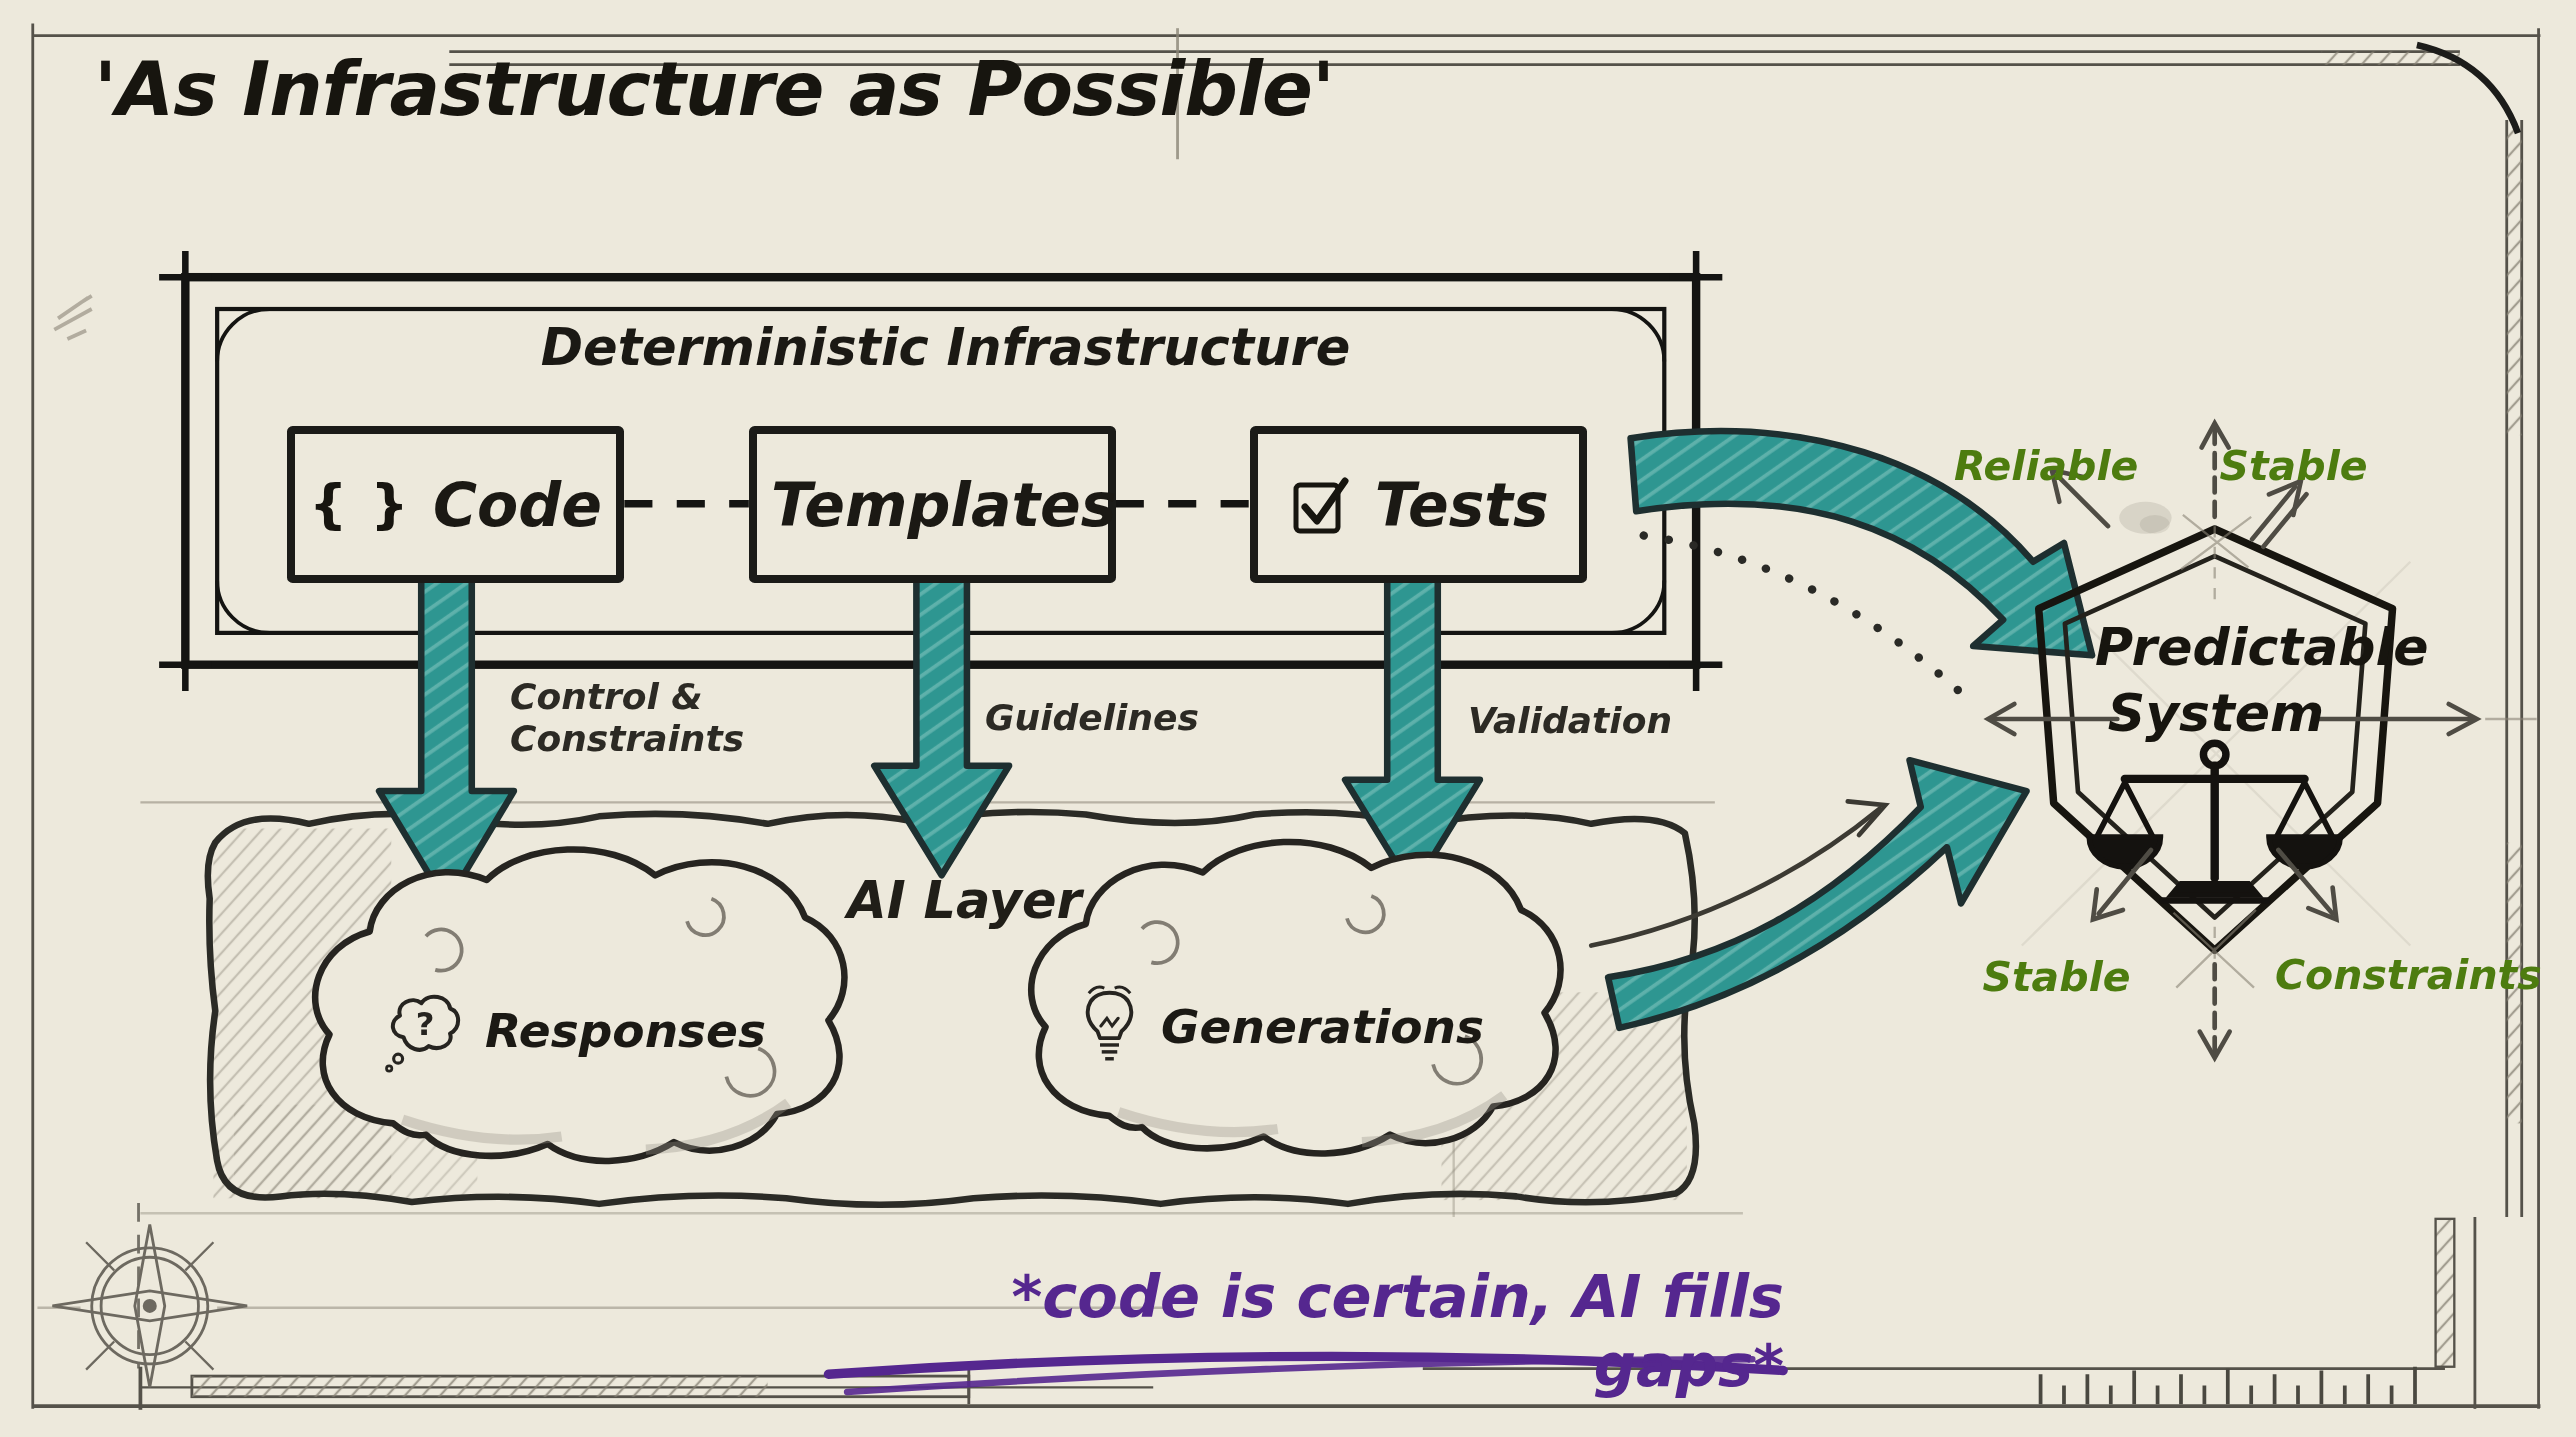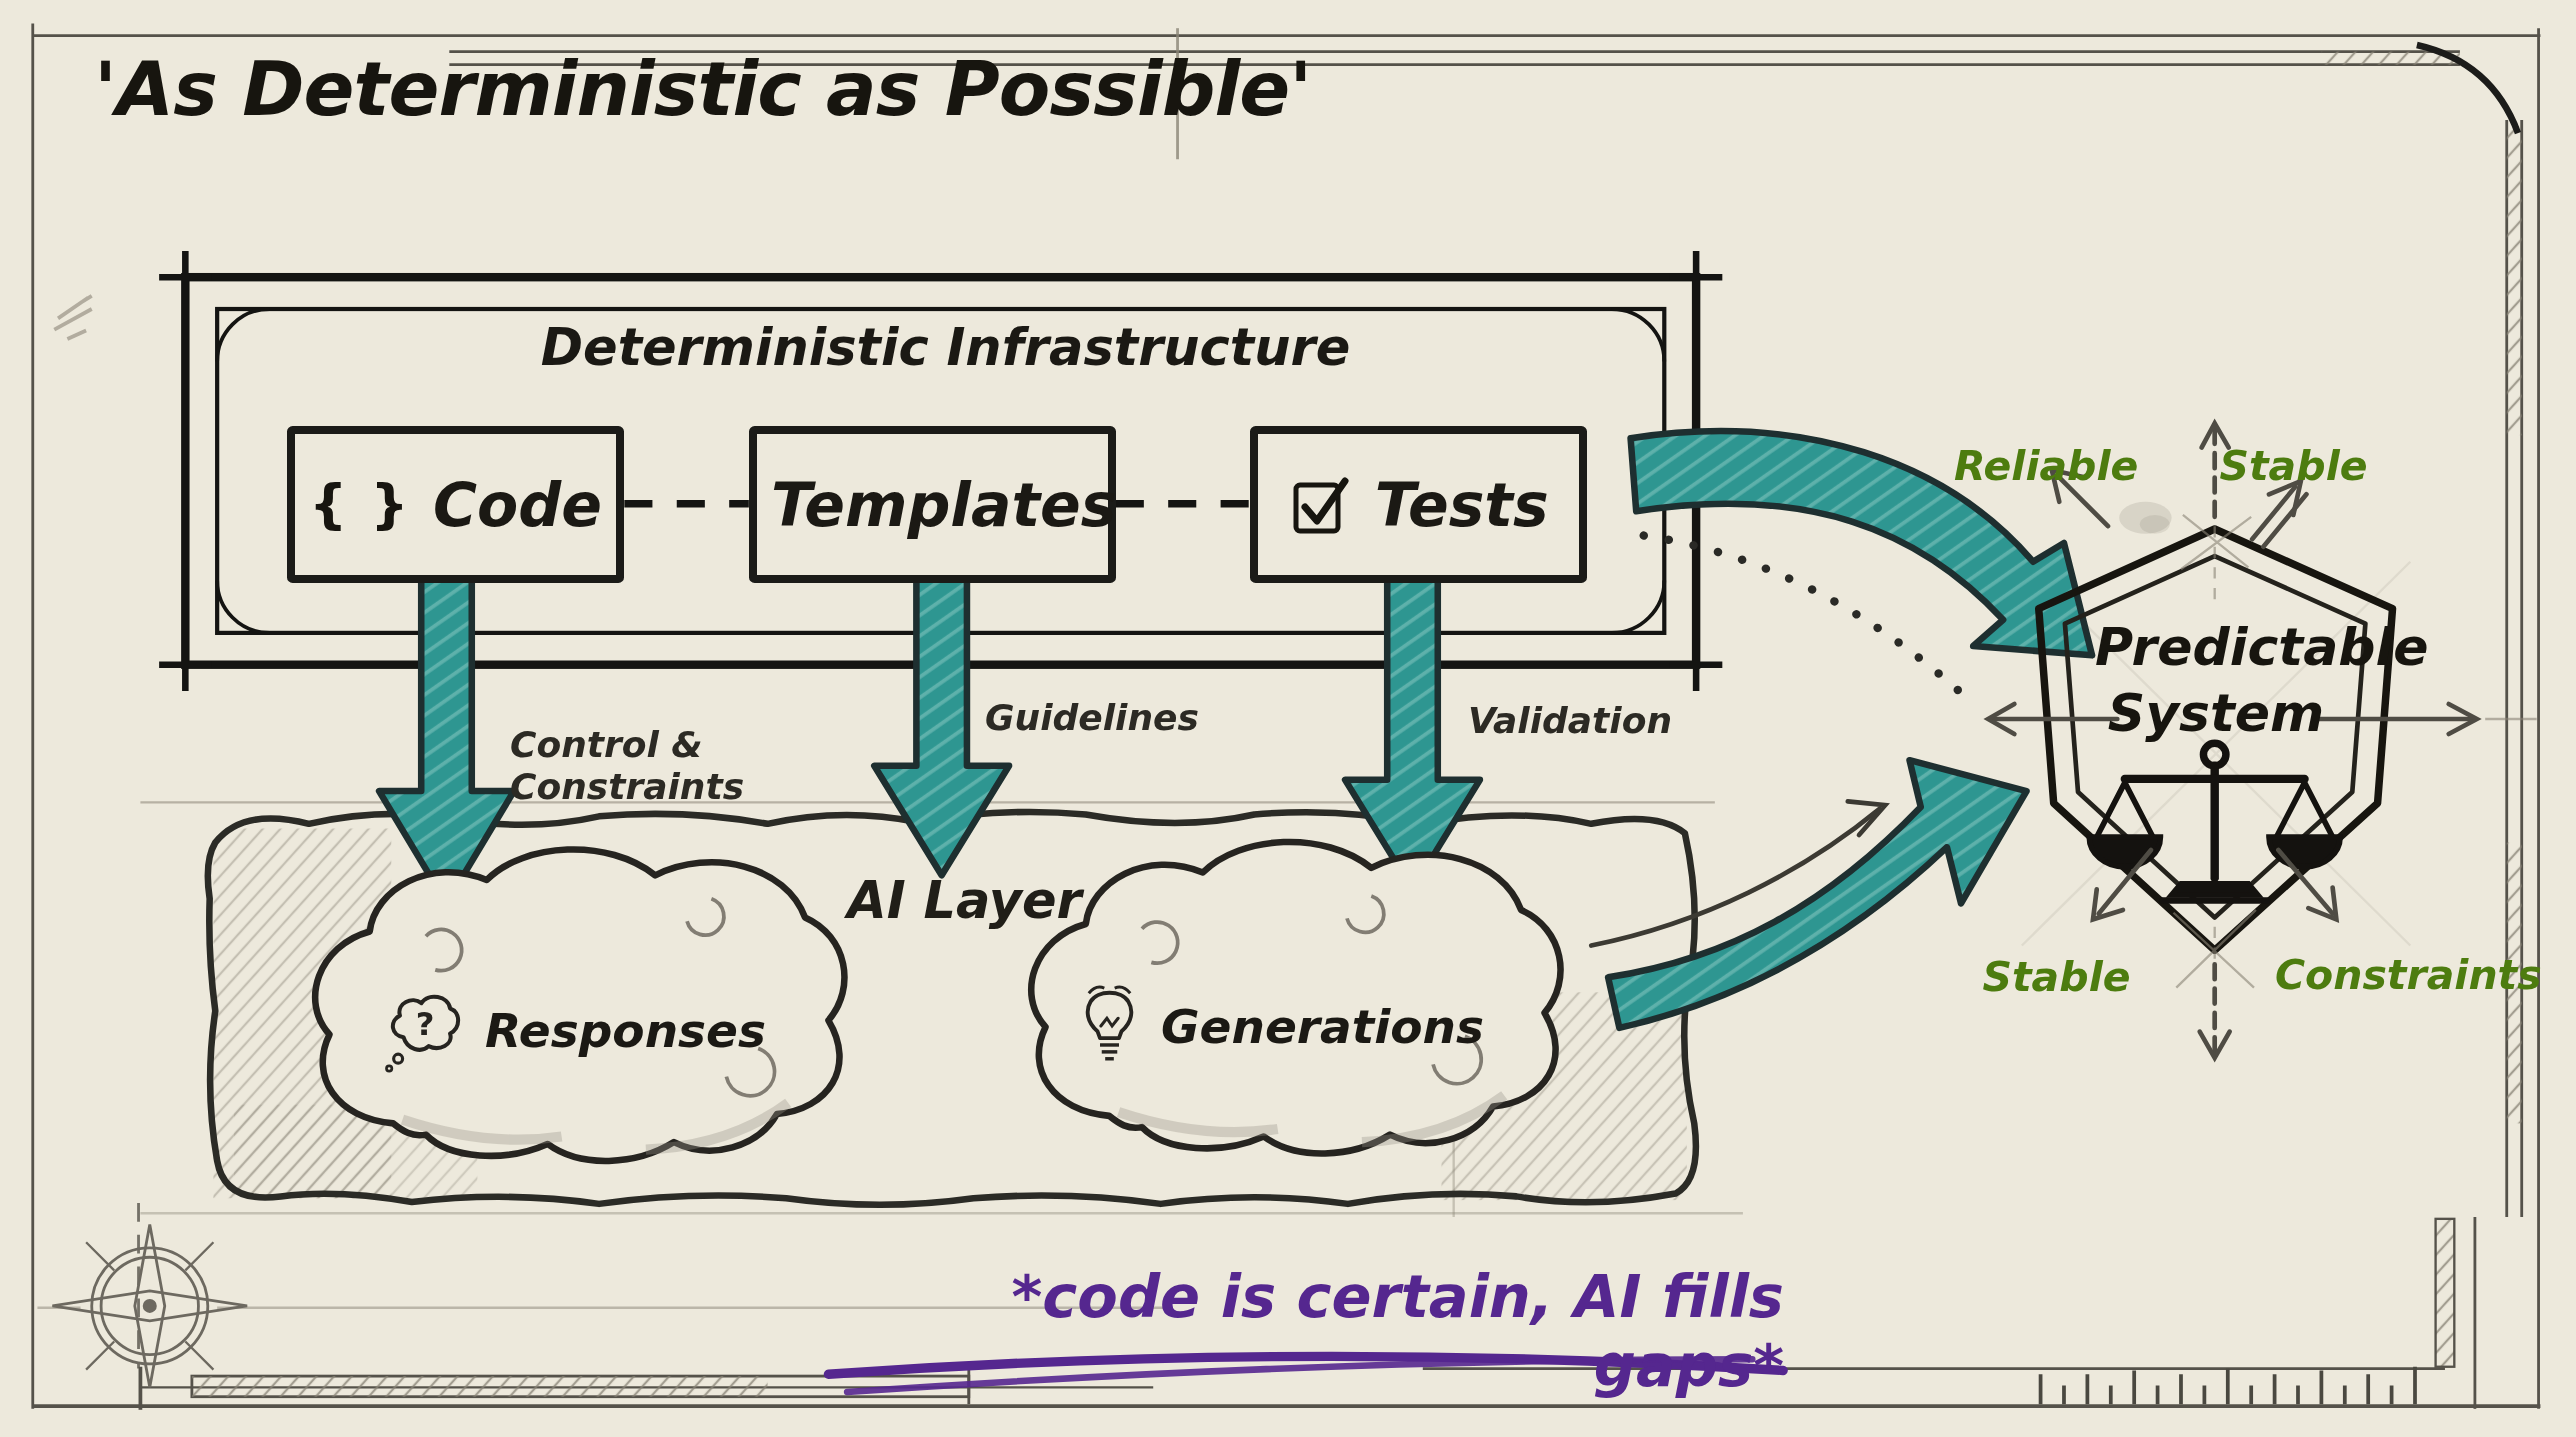--- a/index.html
+++ b/index.html
@@ -200,21 +200,21 @@
       <line x1="2434" y1="908" x2="2492" y2="976"></line>
       <path d="M 2466,970 L 2496,982 L 2492,948"></path>
     </g>
 
     <g stroke="#55278F" fill="none" stroke-linecap="round">
       <path d="M 885,1468 Q 1390,1432 1905,1464" stroke-width="10"></path>
       <path d="M 905,1487 Q 1410,1452 1872,1452" stroke-width="7" opacity="0.9"></path>
     </g>
   </svg>
 
-  <div class="txt title">'As Deterministic as Possible'</div>
+  <div class="txt title">'As Infrastructure as Possible'</div>
 
   <div class="txt infra-title">Deterministic Infrastructure</div>
 
   <div class="itembox" style="left:287px;width:337px;">
     <span class="glyph">{ }</span>
     <span class="lbl">Code</span>
   </div>
 
   <div class="itembox" style="left:749px;width:367px;">
     <svg width="69" height="69" viewBox="0 0 70 70">
@@ -227,21 +227,21 @@
   </div>
 
   <div class="itembox" style="left:1250px;width:337px;">
     <svg width="64" height="64" viewBox="0 0 64 64">
       <rect x="8" y="12" width="42" height="46" rx="4" fill="none" stroke="#17150f" stroke-width="5"></rect>
       <path d="M 17,34 L 29,48 L 57,8" fill="none" stroke="#17150f" stroke-width="7" stroke-linecap="round" stroke-linejoin="round"></path>
     </svg>
     <span class="lbl">Tests</span>
   </div>
 
-  <div class="txt flow-label" style="left:510px;top:676px;width:220px;margin-top:48px;">Control &amp; Constraints</div>
+  <div class="txt flow-label" style="left:510px;top:676px;width:220px;">Control &amp; Constraints</div>
   <div class="txt flow-label" style="left:985px;top:697px;width:281px;">Guidelines</div>
   <div class="txt flow-label" style="left:1468px;top:700px;width:281px;">Validation</div>
 
   <div class="txt ai-title">AI Layer</div>
 
   <div class="cloud-row" style="left:382px;top:985px;">
     <svg width="86" height="90" viewBox="0 0 96 100">
       <path d="M 24,58 C 10,56 8,40 20,34 C 16,20 34,12 44,20 C 52,8 74,12 76,26 C 88,30 88,48 76,54 C 80,66 64,74 52,68 C 44,76 28,72 24,58 Z" fill="none" stroke="#262420" stroke-width="4.5" stroke-linejoin="round"></path>
       <text x="48" y="56" text-anchor="middle" font-size="36" font-weight="bold" fill="#262420">?</text>
       <circle cx="18" cy="82" r="5" fill="none" stroke="#262420" stroke-width="3.5"></circle>

